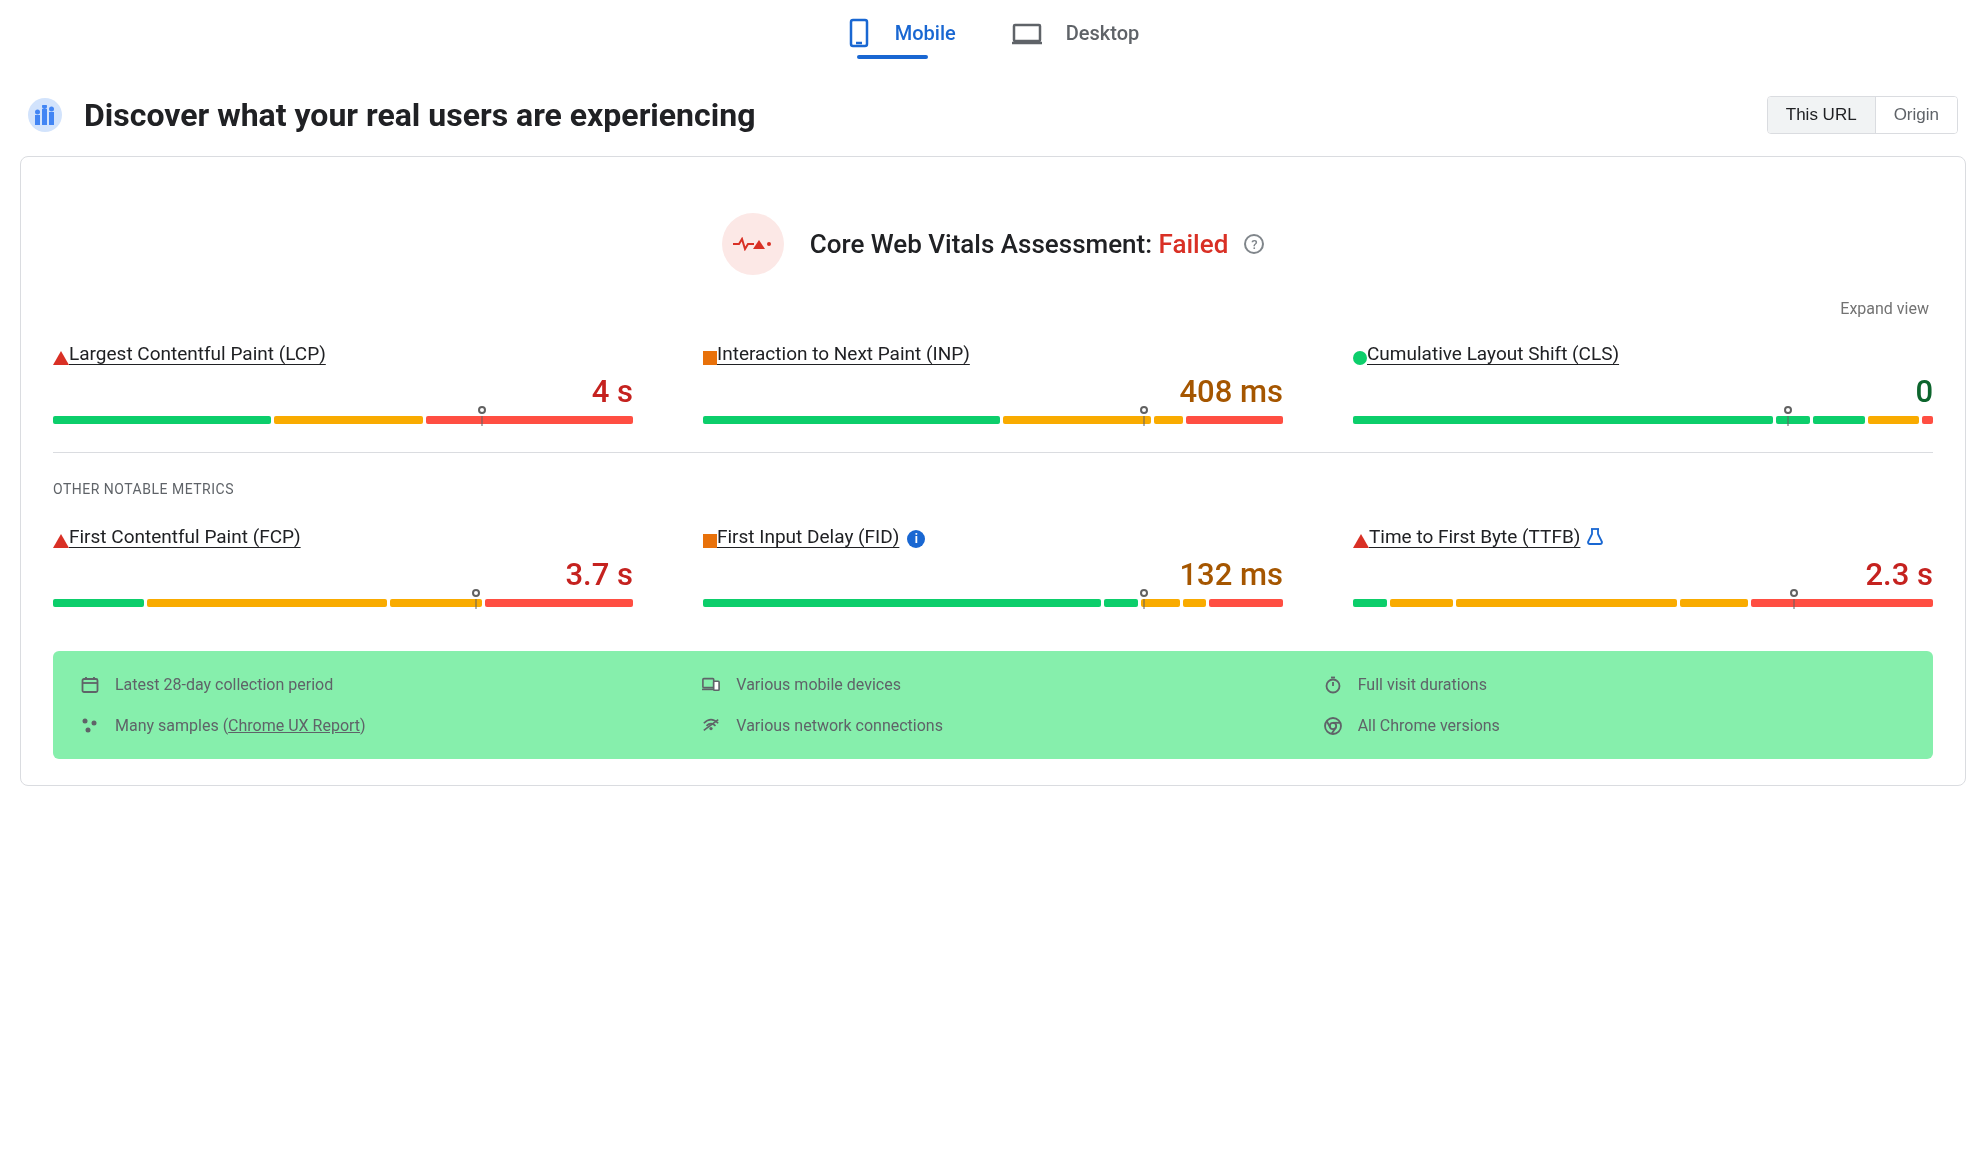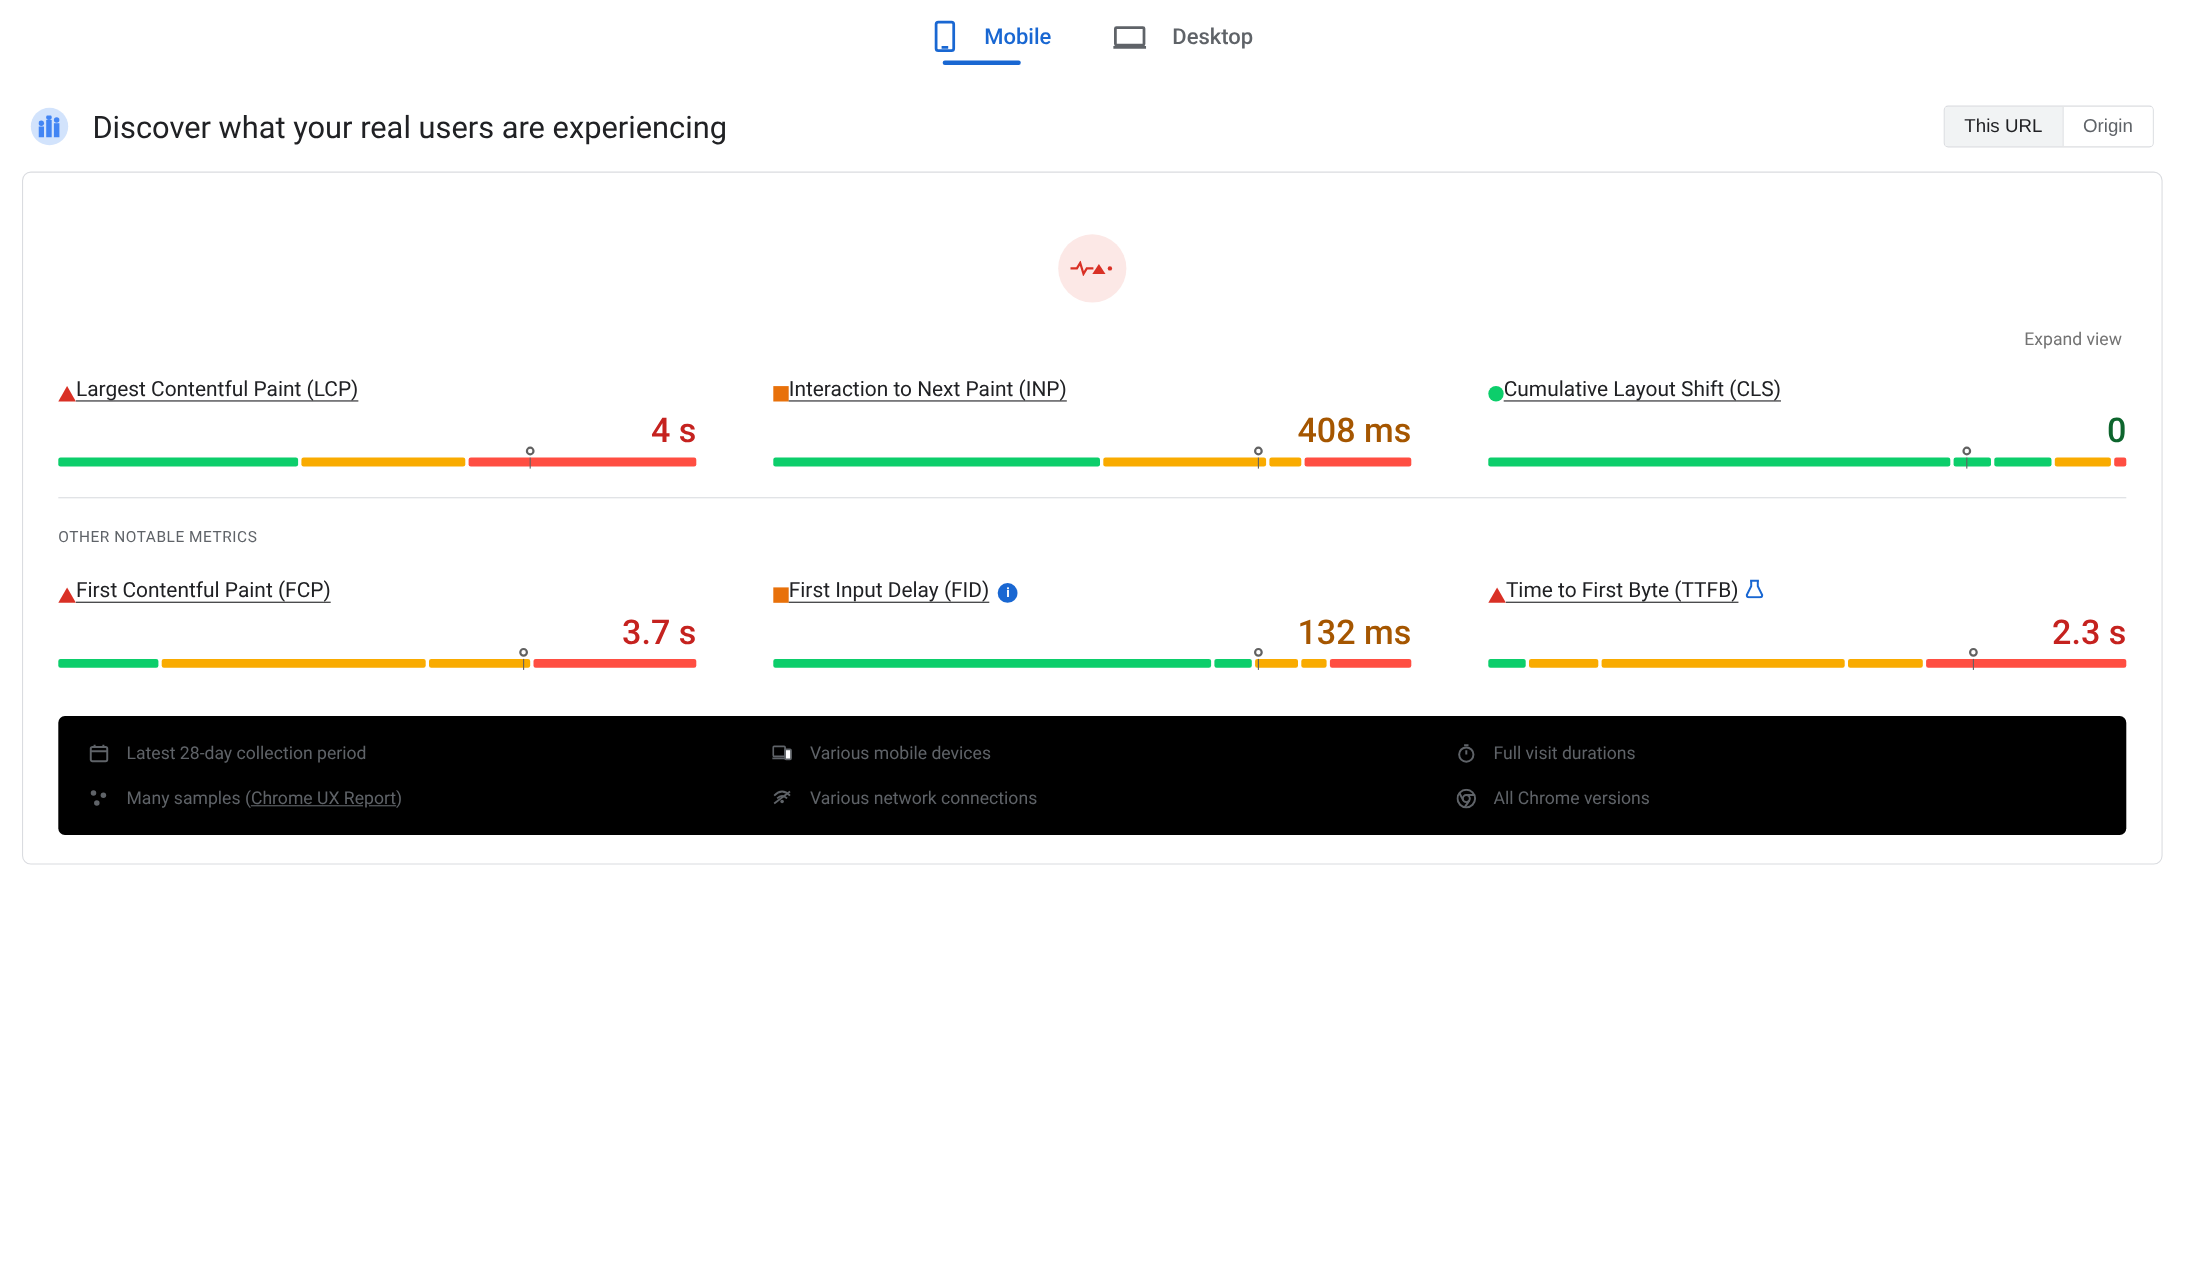--- a/index.html
+++ b/index.html
@@ -5,21 +5,21 @@
   * { box-sizing: border-box; margin: 0; padding: 0; }
   body { font-family: Roboto, Arial, sans-serif; background: #fff; color: #202124; padding: 0 20px 30px; font-size: 14px; }
   .tabs { display: flex; justify-content: center; gap: 56px; padding-top: 18px; }
   .tab { display: flex; align-items: center; gap: 24px; font-size: 20px; font-weight: 500; color: #5f6368; cursor: pointer; padding-bottom: 8px; position: relative; }
   .tab.active { color: #1967d2; }
   .tab.active::after { content: ""; position: absolute; left: 10px; right: 28px; bottom: -3px; height: 4px; background: #1967d2; border-radius: 2px; }
   .icon { display: inline-flex; }
   .header-row { display: flex; align-items: center; justify-content: space-between; margin: 40px 8px 22px; }
   .header-left { display: flex; align-items: center; gap: 22px; }
   .crux-badge { width: 34px; height: 34px; border-radius: 50%; background: #d2e3fc; display: flex; align-items: center; justify-content: center; }
-  .header-title { font-size: 28px; font-weight: 400; color: #202124; }
+  .header-title { font-size: 32px; font-weight: 700; color: #202124; }
   .url-toggle { display: flex; border: 1px solid #dadce0; border-radius: 4px; overflow: hidden; }
   .url-toggle button { border: none; background: #fff; color: #5f6368; font-size: 17px; padding: 8px 18px; cursor: pointer; }
   .url-toggle button.active { background: #f1f3f4; color: #202124; }
   .url-toggle button + button { border-left: 1px solid #dadce0; }
   .panel { border: 1px solid #dadce0; border-radius: 8px; padding: 28px 32px 26px; }
   .assessment { display: flex; align-items: center; justify-content: center; gap: 26px; margin: 28px 0 18px; }
   .fail-badge { width: 62px; height: 62px; border-radius: 50%; background: #fce8e6; display: flex; align-items: center; justify-content: center; }
   .assess-text { font-size: 26px; font-weight: 500; color: #202124; display: flex; align-items: center; gap: 12px; }
   .assess-fail { color: #d93025; }
   .expand { text-align: right; color: #737373; font-size: 16px; padding: 6px 4px 24px; cursor: pointer; }
@@ -36,21 +36,21 @@
   .val-green { color: #0d652d; }
   .bar { display: flex; height: 8px; gap: 3px; position: relative; margin-top: 6px; }
   .seg { height: 8px; border-radius: 2px; }
   .seg.g { background: #0cce6b; }
   .seg.o { background: #f9ab00; }
   .seg.r { background: #ff4e42; }
   .marker { position: absolute; top: -10px; width: 8px; height: 8px; border: 2px solid #616161; background: #fff; border-radius: 50%; transform: translateX(-50%); }
   .marker::after { content:""; position:absolute; left:50%; top:8px; width:1px; height:10px; background:#616161; transform:translateX(-50%); }
   hr.sep { border: none; border-top: 1px solid #dadce0; margin: 28px 0; }
   .other-title { font-size: 14px; letter-spacing: 0.5px; color: #5f6368; margin-bottom: 28px; }
-  .info-box { margin-top: 44px; background: #000000; border-radius: 6px; padding: 24px 28px; display: grid; grid-template-columns: 1fr 1fr 1fr; gap: 22px 40px; color: #5f6368; font-size: 16px; }
+  .info-box { margin-top: 44px; background: #86efac; border-radius: 6px; padding: 24px 28px; display: grid; grid-template-columns: 1fr 1fr 1fr; gap: 22px 40px; color: #5f6368; font-size: 16px; }
   .info-item { display: flex; align-items: center; gap: 16px; }
   .info-item a { color: #5f6368; text-decoration: underline; }
   .lil-icon { width:18px; height:18px; display:inline-flex; flex:none; color:#5f6368; }
   .info-badge { width:18px; height:18px; border-radius:50%; background:#1967d2; color:#fff; font-size:12px; font-weight:700; display:inline-flex; align-items:center; justify-content:center; margin-left:8px; flex:none;}
   .flask { margin-left:6px; color:#1967d2; flex:none; }
   .help-circle { width:20px;height:20px;border:2px solid #80868b;border-radius:50%;color:#80868b;font-size:13px;display:inline-flex;align-items:center;justify-content:center; margin-left:4px;}
 </style>
 </head>
 <body>
 
@@ -98,20 +98,24 @@
 <div class="panel">
 
   <div class="assessment">
     <span class="fail-badge">
       <svg width="40" height="14" viewBox="0 0 40 14">
           <polyline points="0,7 6,7 9,2 12,12 15,7 21,7" fill="none" stroke="#d93025" stroke-width="2"></polyline>
           <path d="M26 3 L32 12 L20 12 Z" fill="#d93025"></path>
           <circle cx="36" cy="7" r="2" fill="#d93025"></circle>
         </svg>
     </span>
+    <div class="assess-text">
+      <span><span>Core Web Vitals Assessment: </span><span class="assess-fail">Failed</span></span>
+      <span class="help-circle">?</span>
+    </div>
   </div>
 
   <div class="expand">Expand view</div>
 
   <div class="metrics-grid" id="core-grid">
       <div class="metric">
     <div class="metric-head">
           <span class="shape triangle"></span>
           <span class="metric-name">Largest Contentful Paint (LCP)</span>
         </div>

